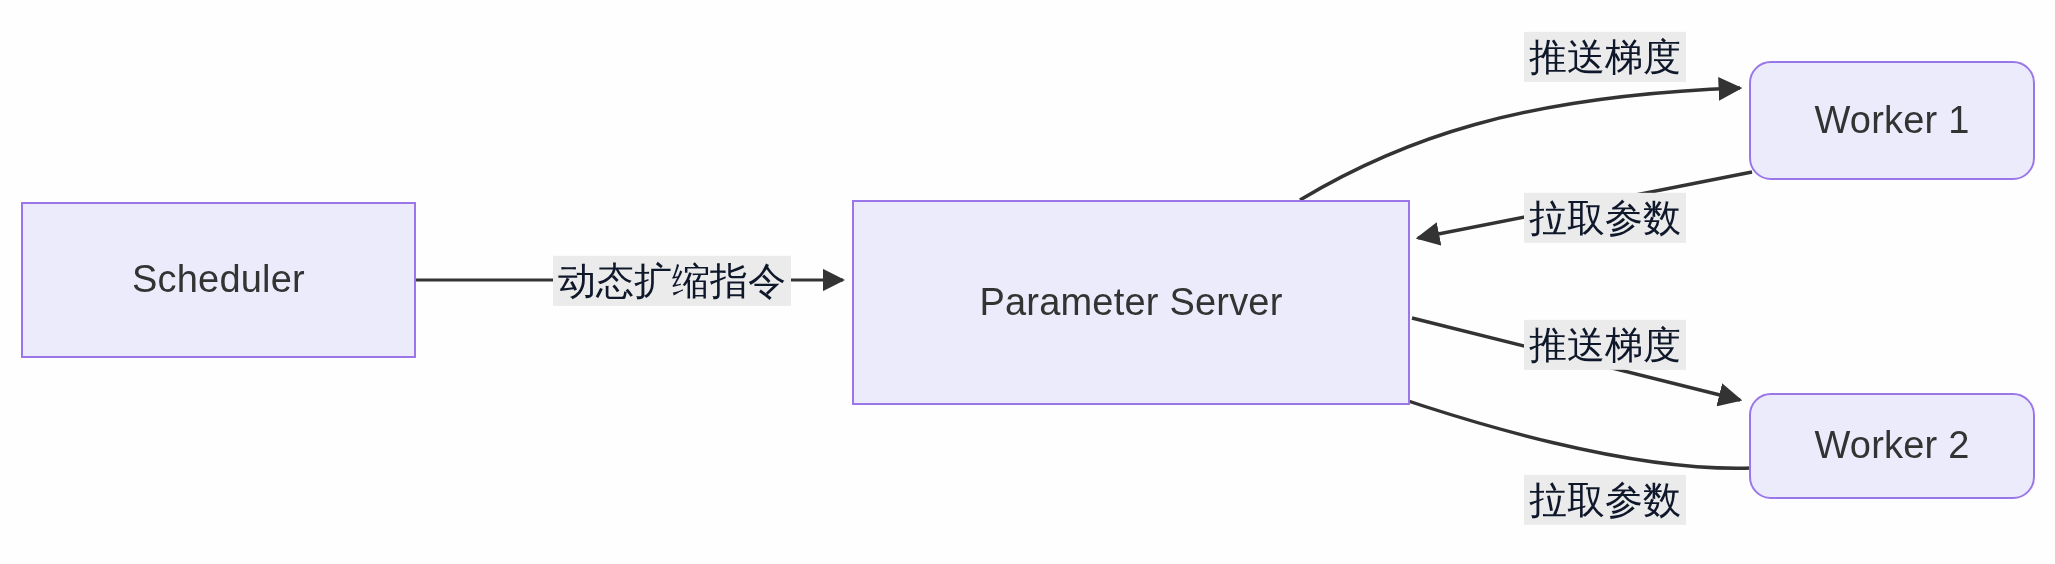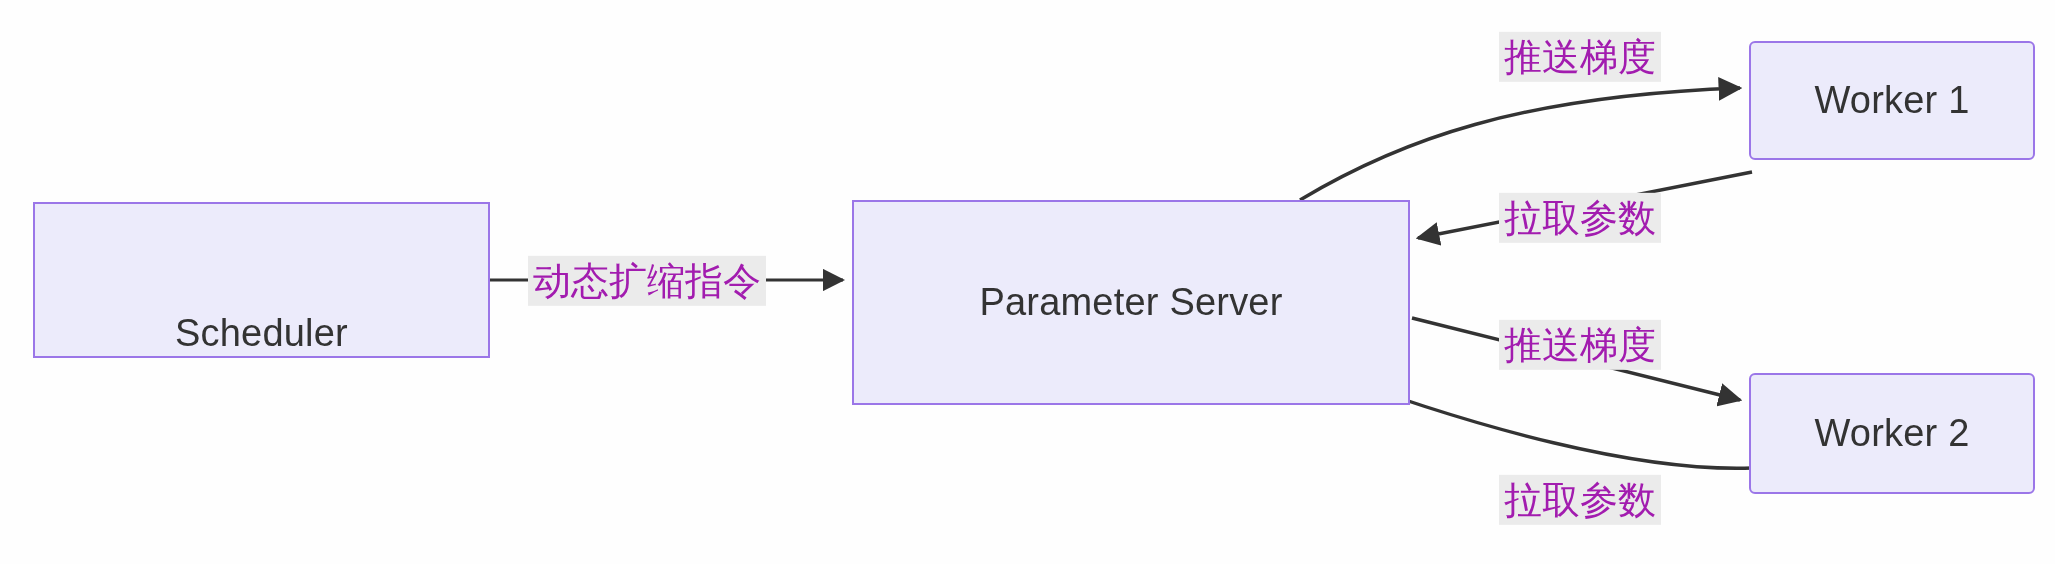--- a/index.html
+++ b/index.html
@@ -34,34 +34,35 @@
     color: #333333;
     z-index: 3;
   }
   .node-label {
     font-size: 38px;
     line-height: 1.15;
     color: #333333;
     letter-spacing: 0.2px;
     white-space: nowrap;
   }
-  .node.rounded { border-radius: 6px; }
+  .node.rounded { border-radius: 22px; margin-top: 20px; }
   .node.sharp { border-radius: 0px; }
 
   .edge-label {
     position: absolute;
     background: #ebebeb;
-    color: #a21caf;
+    color: #0f172a;
     font-size: 38px;
     line-height: 1.22;
     padding: 2px 5px;
     white-space: nowrap;
     z-index: 4;
     transform: translate(-50%, -50%);
     text-align: left;
+    margin-left: 25px;
   }
 </style>
 </head>
 <body>
 
 <div id="canvas">
 
   <svg class="edges" viewBox="0 0 2055 564" xmlns="http://www.w3.org/2000/svg">
     <defs>
       <marker id="arrowhead" viewBox="0 0 10 10" refX="9" refY="5" markerWidth="7" markerHeight="7" orient="auto-start-reverse">
@@ -73,33 +74,33 @@
 
     <path d="M 1300 200 C 1400 140, 1520 96, 1740 88" fill="none" stroke="#333333" stroke-width="3.4" marker-end="url(#arrowhead)"></path>
 
     <path d="M 1752 172 L 1418 238" fill="none" stroke="#333333" stroke-width="3.4" marker-end="url(#arrowhead)"></path>
 
     <path d="M 1412 318 L 1740 400" fill="none" stroke="#333333" stroke-width="3.4" marker-end="url(#arrowhead)"></path>
 
     <path d="M 1752 468 C 1640 472, 1480 430, 1315 368" fill="none" stroke="#333333" stroke-width="3.4" marker-end="url(#arrowhead)"></path>
   </svg>
 
-  <div class="node sharp" style="left:33px; top:202px; width:457px; height:156px;align-items:flex-end;">
+  <div class="node sharp" style="left:21px; top:202px; width:395px; height:156px;">
     <span class="node-label">Scheduler</span>
   </div>
 
   <div class="node sharp" style="left:852px; top:200px; width:558px; height:205px;">
     <span class="node-label">Parameter Server</span>
   </div>
 
   <div class="node rounded" style="left:1749px; top:41px; width:286px; height:119px;">
     <span class="node-label">Worker 1</span>
   </div>
 
-  <div class="node rounded" style="left:1749px; top:373px; width:286px; height:121px;">
+  <div class="node rounded" style="left:1749px; top:373px; width:286px; height:106px;">
     <span class="node-label">Worker 2</span>
   </div>
 
   <div class="edge-label" style="left:647px; top:281px;">动态扩缩指令</div>
 
   <div class="edge-label" style="left:1580px; top:57px;">推送梯度</div>
 
   <div class="edge-label" style="left:1580px; top:218px;">拉取参数</div>
 
   <div class="edge-label" style="left:1580px; top:345px;">推送梯度</div>

